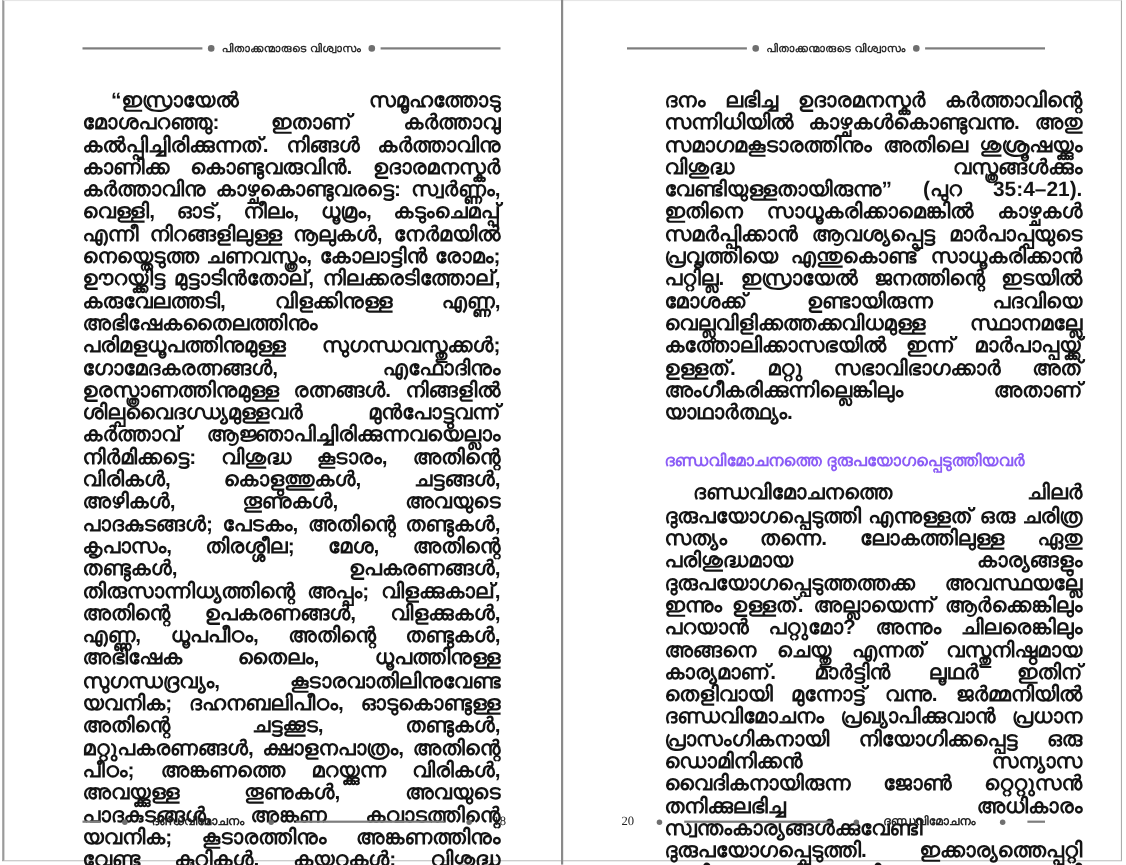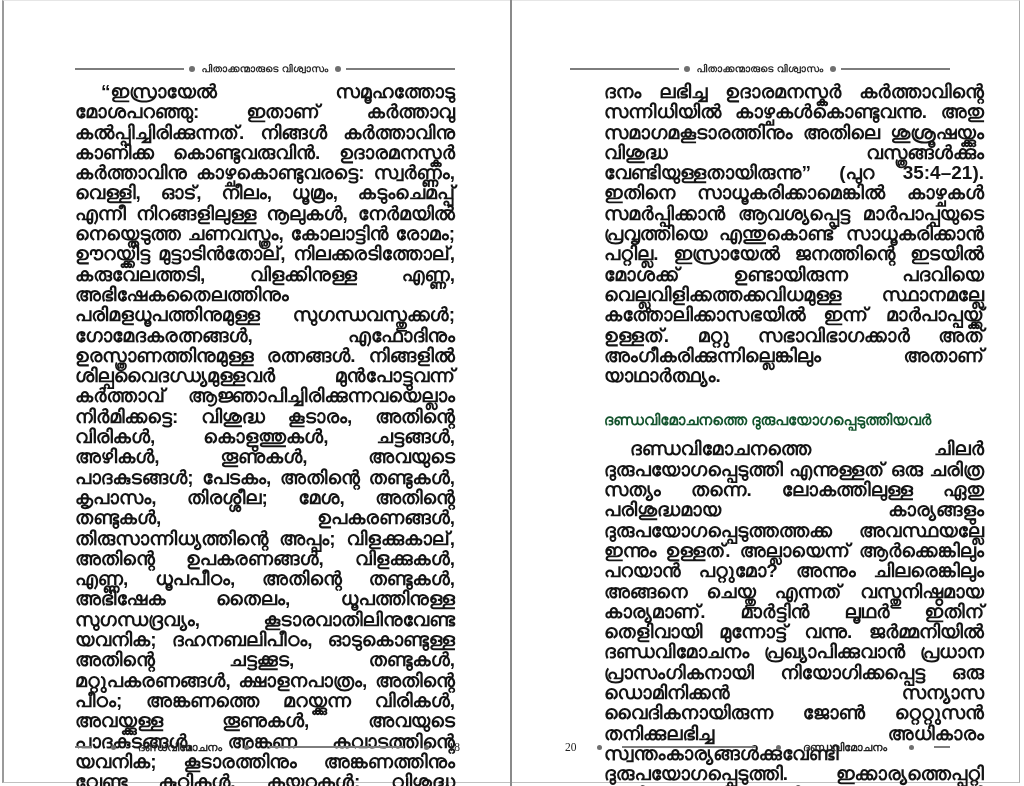--- a/index.html
+++ b/index.html
@@ -24,21 +24,21 @@
   }
   .gutter-divider {
     position: absolute;
     left: 510px; top: 0;
     width: 2px; height: 786px;
     background: #8a8a8a;
   }
   
   .running-head {
     position: absolute;
-    top: 62px;
+    top: 37px;
     height: 14px;
     display: flex;
     align-items: center;
     gap: 5px;
   }
   .running-head.left  { left: 75px;  width: 380px; }
   .running-head.right { left: 570px; width: 380px; }
   .h-rule { flex: 1; height: 2px; background: #7d7d7d; }
   .h-dot  { width: 6px; height: 6px; border-radius: 50%; background: #6f6f6f; flex: none; }
   .rh-title {
@@ -65,21 +65,21 @@
     text-align: justify;
     font-weight: 600;
     word-spacing: 1px;
   }
   p.indented { text-indent: 26px; }
   .subheading {
     margin: 24px 0 9px 0;
     font-size: 15px;
     line-height: 20px;
     font-weight: 700;
-    color: #14532d;
+    color: #8b5cf6;
     text-align: left;
   }
   
   .page-footer {
     position: absolute;
     top: 740px;
     height: 14px;
     display: flex;
     align-items: center;
     gap: 20px;

